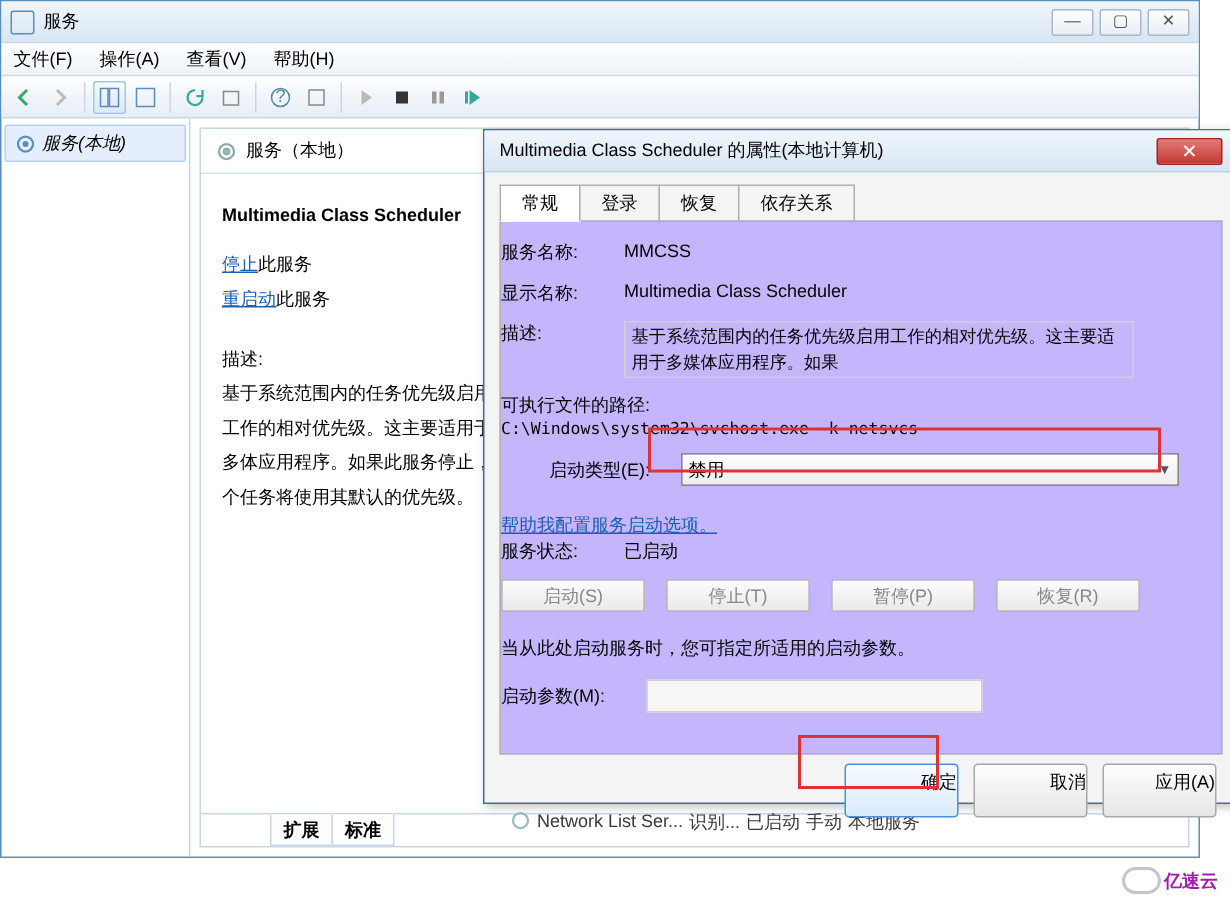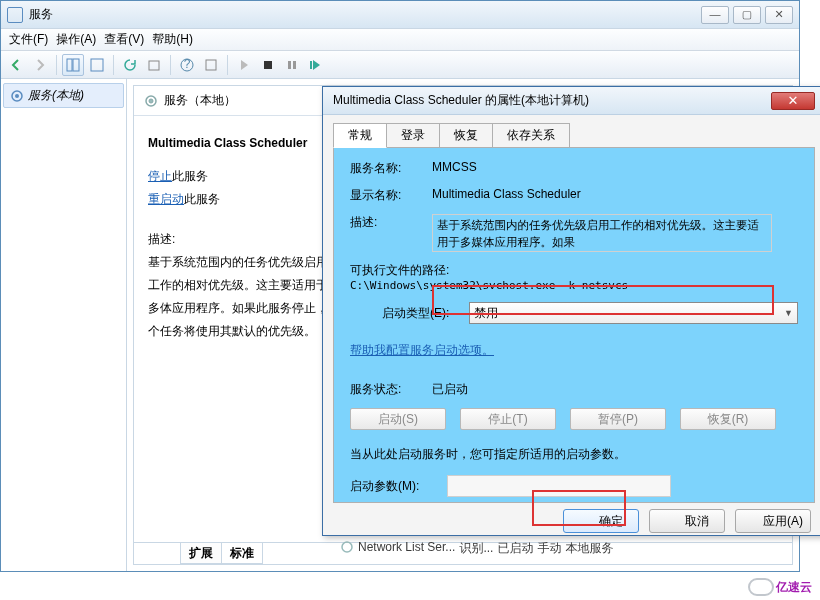--- a/index.html
+++ b/index.html
@@ -6,21 +6,21 @@
 body { background: #fff; width: 820px; height: 600px; position: relative; overflow: hidden; }
 
 
 .main-window { position: absolute; left: 0; top: 0; width: 800px; height: 572px; border: 1px solid #5b8db8; background: #fff; }
 .titlebar { height: 28px; background: linear-gradient(#f1f6fb, #d7e6f3); display: flex; align-items: center; padding: 0 6px; border-bottom: 1px solid #c9d7e4; }
 .titlebar .t-icon { width: 16px; height: 16px; margin-right: 6px; border: 1.5px solid #5a8cc0; border-radius: 2px; display: inline-block; }
 .titlebar .title { color: #000; }
 .winbtns { margin-left: auto; display: flex; gap: 4px; }
 .winbtn { width: 28px; height: 18px; border: 1px solid #a8b8c8; border-radius: 2px; background: linear-gradient(#fdfdfe,#e8eef5); text-align: center; font-size: 11px; line-height: 15px; color: #555; cursor: default; }
 
-.menubar { height: 22px; background: linear-gradient(#fdfeff,#eef3f8); border-bottom: 1px solid #d0d9e3; display: flex; align-items: center; padding: 0 4px; }
+.menubar { height: 22px; background: linear-gradient(#fdfeff,#eef3f8); border-bottom: 1px solid #d0d9e3; display: flex; align-items: center; padding: 0 4px; gap: 10px; }
 .menubar span { color: #000; padding: 2px 4px; }
 
 .toolbar { height: 28px; background: linear-gradient(#fdfeff,#e6edf5); border-bottom: 1px solid #c9d7e4; display: flex; align-items: center; padding: 0 4px; gap: 2px; }
 .tb { width: 22px; height: 22px; display: flex; align-items: center; justify-content: center; border-radius: 2px; }
 .tb.sel { border: 1px solid #aac3de; background: linear-gradient(#f6faff,#dae9f7); }
 .tb svg { width: 14px; height: 14px; }
 .sep { width: 1px; height: 20px; background: #c9d7e4; margin: 0 3px; }
 
 .client { display: flex; height: calc(100% - 78px); }
 .left-pane { width: 126px; border-right: 1px solid #c9d7e4; padding: 4px 0; }
@@ -43,39 +43,39 @@
 .svc-row { position: absolute; left: 340px; top: 540px; display: flex; gap: 4px; color: #3a3a3a; font-size: 11px; }
 
 
 .dialog { position: absolute; left: 322px; top: 86px; width: 504px; height: 450px; border: 1px solid #3b6ea5; background: #f4f4f4; box-shadow: 2px 2px 6px rgba(0,0,0,.25); }
 .dlg-title { height: 28px; background: linear-gradient(#f1f6fb,#d7e6f3); display: flex; align-items: center; padding: 0 10px; border-bottom: 1px solid #bcd0e3; }
 .dlg-title .txt { color: #000; }
 .close-btn { margin-left: auto; width: 44px; height: 18px; background: linear-gradient(#e27b78,#c43832); border: 1px solid #982a26; border-radius: 2px; color: #fff; text-align: center; line-height: 16px; font-size: 13px; }
 .tabrow { display: flex; margin: 8px 0 0 10px; }
 .dtab { border: 1px solid #b0b0b0; padding: 3px 14px; background: #f4f4f4; margin-right: -1px; }
 .dtab.act { background: #fff; border-bottom-color: #fff; position: relative; z-index: 2; }
-.tabpane { border: 1px solid #b0b0b0; margin: -1px 10px 6px 10px; background: #7dd3fc; padding: 12px 16px 10px 16px; height: 356px; position: relative; }
+.tabpane { border: 1px solid #b0b0b0; margin: -1px 10px 6px 10px; background: #c4b5fd; padding: 12px 16px 10px 0; height: 356px; position: relative; }
 .frow { display: flex; margin-bottom: 10px; }
 .flab { width: 82px; color: #000; }
 .fval { flex: 1; color: #000; font-family: Tahoma, sans-serif; }
 .fval.mono { font-family: Tahoma, monospace; font-size: 11px; }
 .desc-box { border: 1px solid #d0d0d0; padding: 2px 4px; height: 38px; width: 340px; overflow: hidden; font-size: 11.5px; line-height: 1.5; }
 .path-block { margin: 6px 0 10px 0; }
 .redbox1 { position: absolute; border: 2px solid #d33; left: 98px; top: 137px; width: 342px; height: 30px; }
 .startup-sel { width: 332px; height: 22px; border: 1px solid #8a8a8a; background: linear-gradient(#fff,#eee); padding: 0 4px; display: flex; align-items: center; justify-content: space-between; }
 .startup-sel .chev { font-size: 9px; color: #555; }
 .help-link { color: #1a5fb4; text-decoration: underline; margin-top: 8px; display: inline-block; }
-.status-row { margin-top: 22px; }
+.status-row { }
 .btnrow { display: flex; gap: 14px; margin-top: 8px; }
 .sbtn { width: 96px; height: 22px; border: 1px solid #b8b8b8; background: linear-gradient(#fdfdfd,#e9e9e9); border-radius: 2px; text-align: center; line-height: 20px; color: #888; }
 .note { margin-top: 16px; color: #000; }
 .param-row { display: flex; align-items: center; margin-top: 12px; }
 .param-inp { width: 224px; height: 22px; border: 1px solid #cfcfcf; margin-left: 28px; background: #f7f7f7; }
 .dlg-btns { display: flex; justify-content: flex-end; gap: 10px; padding: 0 14px 10px 0; }
-.dbtn { width: 76px; height: 24px; border: 1px solid #a8a8a8; background: linear-gradient(#fdfdfd,#e6e6e6); border-radius: 3px; text-align: center; line-height: 22px; padding-left: 20px; }
+.dbtn { width: 76px; height: 36px; border: 1px solid #a8a8a8; background: linear-gradient(#fdfdfd,#e6e6e6); border-radius: 3px; text-align: right; line-height: 22px; padding-left: 20px; }
 .dbtn.primary { border: 1px solid #4a90d9; background: linear-gradient(#f6fbff,#dbeafd); }
 .redbox2 { position: absolute; border: 2px solid #d33; left: 532px; top: 490px; width: 94px; height: 36px; }
 
 .watermark { position: absolute; right: 8px; bottom: 4px; color: #a21caf; font-size: 20px; font-weight: bold; display: flex; align-items: center; gap: 2px; }
 .watermark .cloud { width: 26px; height: 18px; border: 2px solid #c2c7cd; border-radius: 10px; position: relative; }
 </style>
 </head>
 <body>
 
 <div class="main-window">

